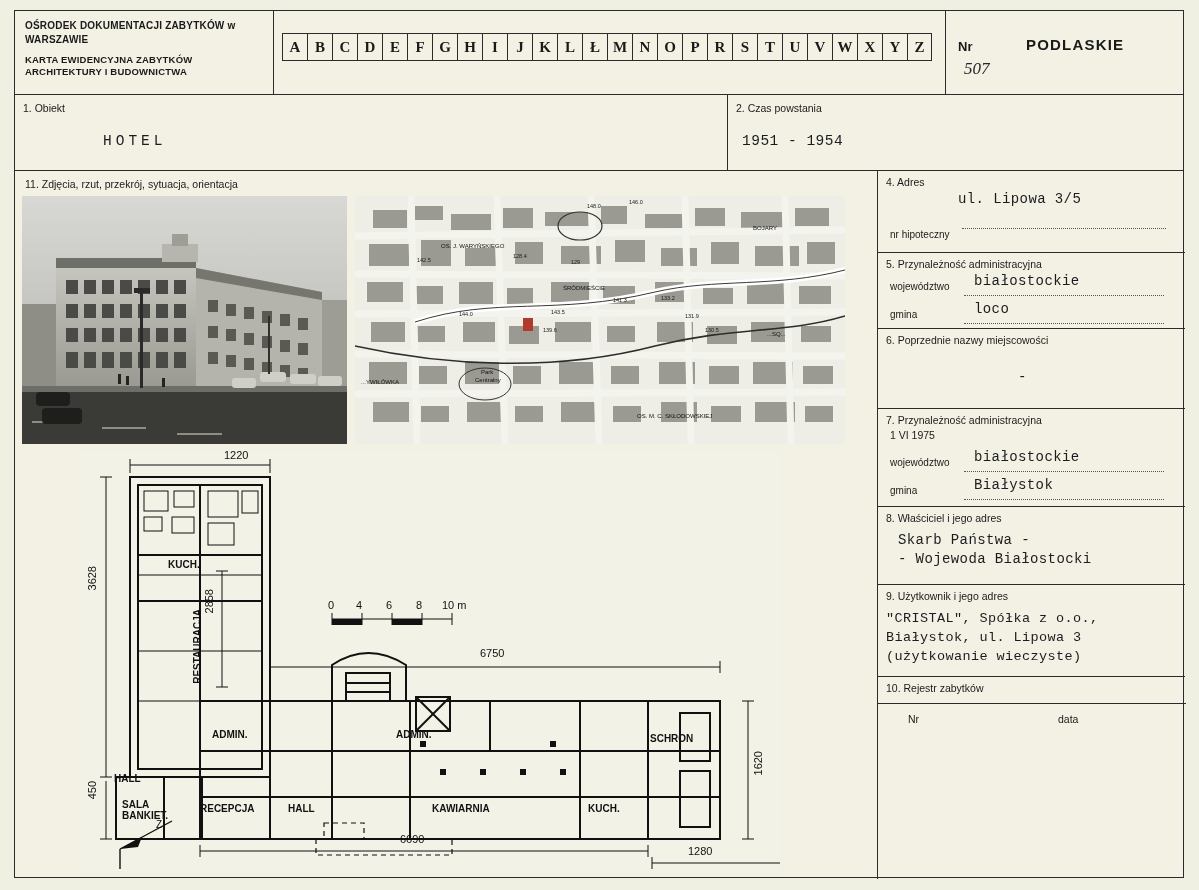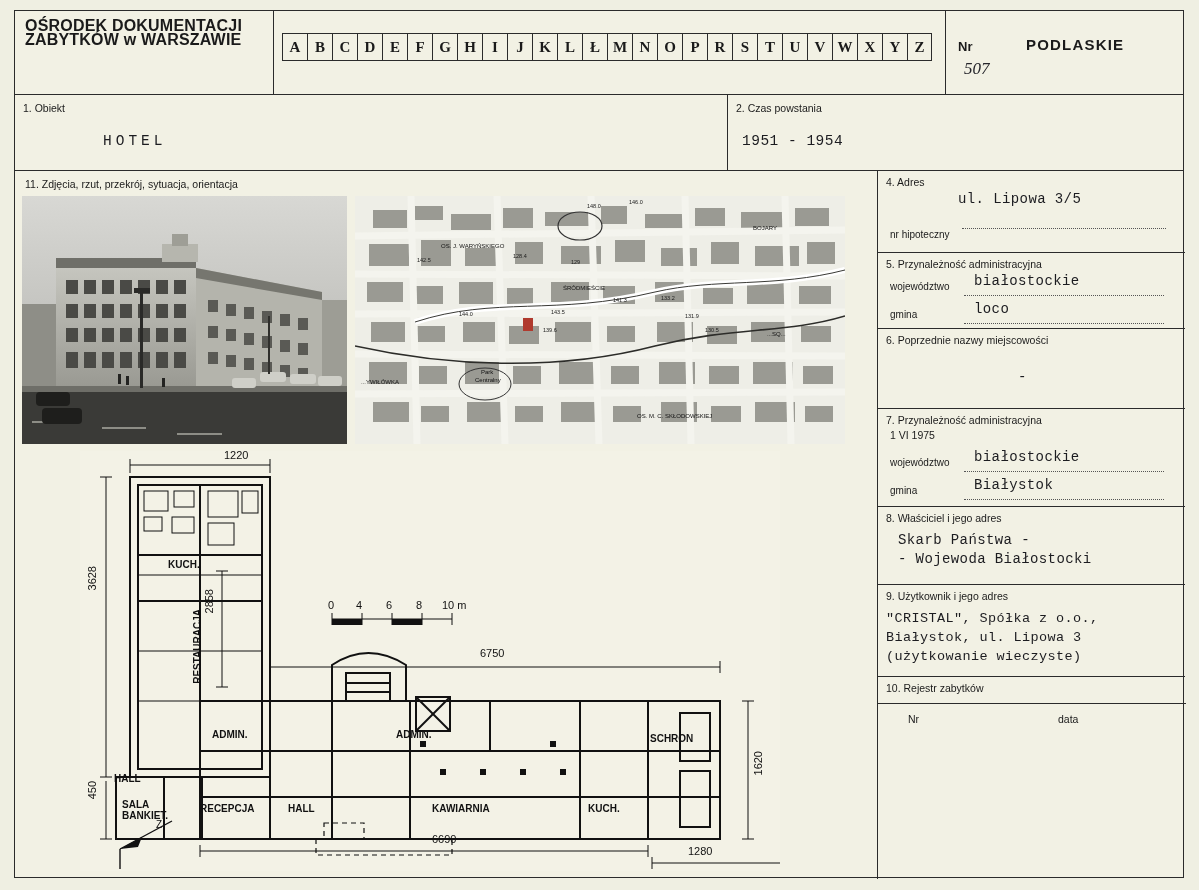--- a/index.html
+++ b/index.html
@@ -14,21 +14,21 @@
     position:absolute;
     left:14px; top:10px;
     width:1170px; height:868px;
     background:#f2f1e4;
     border:1px solid #2b2b2b;
     box-sizing:border-box;
   }
   
   .hdr { position:absolute; left:0; top:0; width:100%; height:84px; border-bottom:1px solid #2b2b2b; box-sizing:border-box; }
   .org { position:absolute; left:10px; top:8px; width:230px; }
-  .org .l1 { font-size:16px; font-weight:bold; letter-spacing:.2px; line-height:14px; }
+  .org .l1 { font-size:10px; font-weight:bold; letter-spacing:.2px; line-height:14px; }
   .org .l2 { font-size:9.5px; font-weight:bold; letter-spacing:.2px; line-height:12px; margin-top:7px; }
   .alpha { position:absolute; left:258px; top:0; height:84px; border-left:1px solid #2b2b2b; box-sizing:border-box; }
   .alpha .inner { position:absolute; left:8px; top:22px; display:flex; }
   .alpha .cell {
     width:25px; height:28px; border:1px solid #2b2b2b; border-right:none;
     box-sizing:border-box; text-align:center; font-size:15px; font-weight:bold;
     line-height:27px; font-family:"Liberation Serif", serif;
   }
   .alpha .cell:last-child { border-right:1px solid #2b2b2b; }
   .nrbox { position:absolute; left:930px; top:0; height:84px; border-left:1px solid #2b2b2b; box-sizing:border-box; width:240px; }
@@ -108,20 +108,21 @@
   .vert { writing-mode:vertical-rl; transform:rotate(180deg); }
 </style>
 </head>
 <body>
 
 <div class="card">
 
   <div class="hdr">
     <div class="org">
       <div class="l1">OŚRODEK DOKUMENTACJI ZABYTKÓW w WARSZAWIE</div>
+      <div class="l2">KARTA EWIDENCYJNA ZABYTKÓW ARCHITEKTURY I BUDOWNICTWA</div>
     </div>
 
     <div class="alpha" style="width:672px;">
       <div class="inner" id="alphabet-row">
           <div class="cell">A</div>
           <div class="cell">B</div>
           <div class="cell">C</div>
           <div class="cell">D</div>
           <div class="cell">E</div>
           <div class="cell">F</div>
@@ -524,21 +525,21 @@
           <polygon points="40,398 62,386 58,396" fill="#111" stroke="none"></polygon>
         </g>
       </svg>
 
       
       <div class="pl-dim" style="left:144px; top:-2px;">1220</div>
       <div class="pl-dim vert" style="left:6px; top:115px;">3628</div>
       <div class="pl-dim vert" style="left:123px; top:138px;">2858</div>
       <div class="pl-dim vert" style="left:6px; top:330px;">450</div>
       <div class="pl-dim" style="left:400px; top:196px;">6750</div>
-      <div class="pl-dim" style="left:320px; top:382px;margin-left:32px;">6690</div>
+      <div class="pl-dim" style="left:320px; top:382px;">6690</div>
       <div class="pl-dim" style="left:608px; top:394px;">1280</div>
       <div class="pl-dim vert" style="left:672px; top:300px;">1620</div>
 
       <div class="pl-txt" style="left:88px; top:108px;">KUCH.</div>
       <div class="pl-txt vert" style="left:112px; top:158px;">RESTAURACJA</div>
       <div class="pl-txt" style="left:34px; top:322px;">HALL</div>
       <div class="pl-txt" style="left:132px; top:278px;">ADMIN.</div>
       <div class="pl-txt" style="left:316px; top:278px;">ADMIN.</div>
       <div class="pl-txt" style="left:42px; top:348px; width:70px; line-height:11px;">SALA BANKIET.</div>
       <div class="pl-txt" style="left:120px; top:352px;">RECEPCJA</div>

